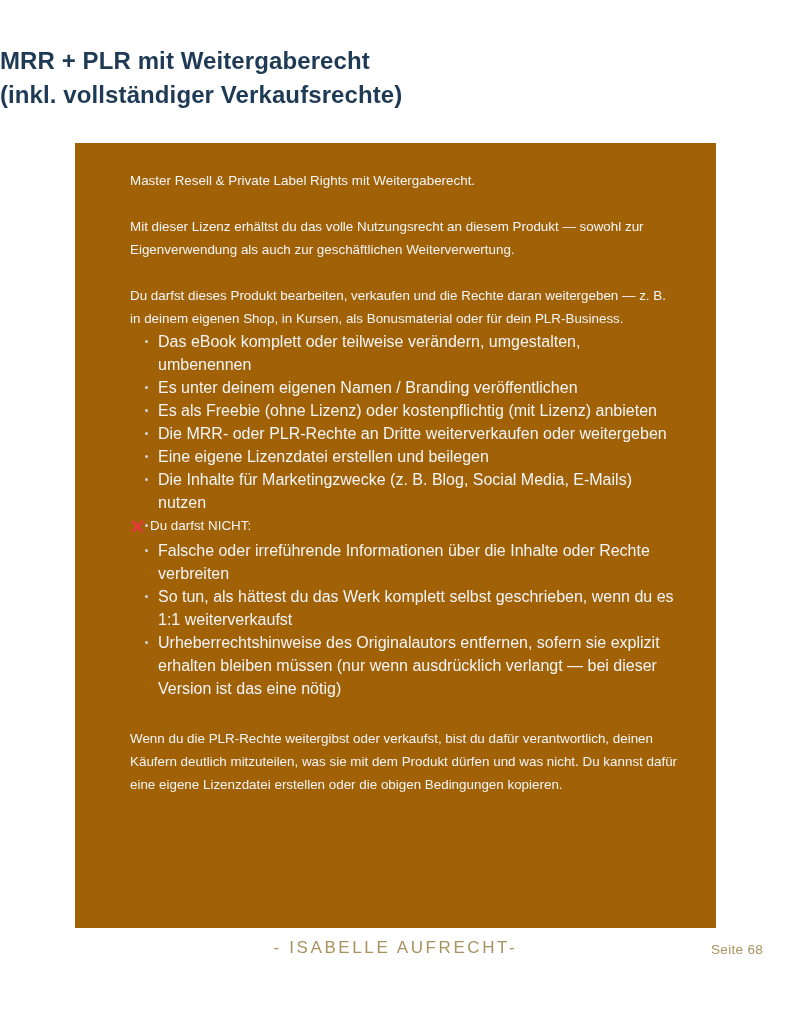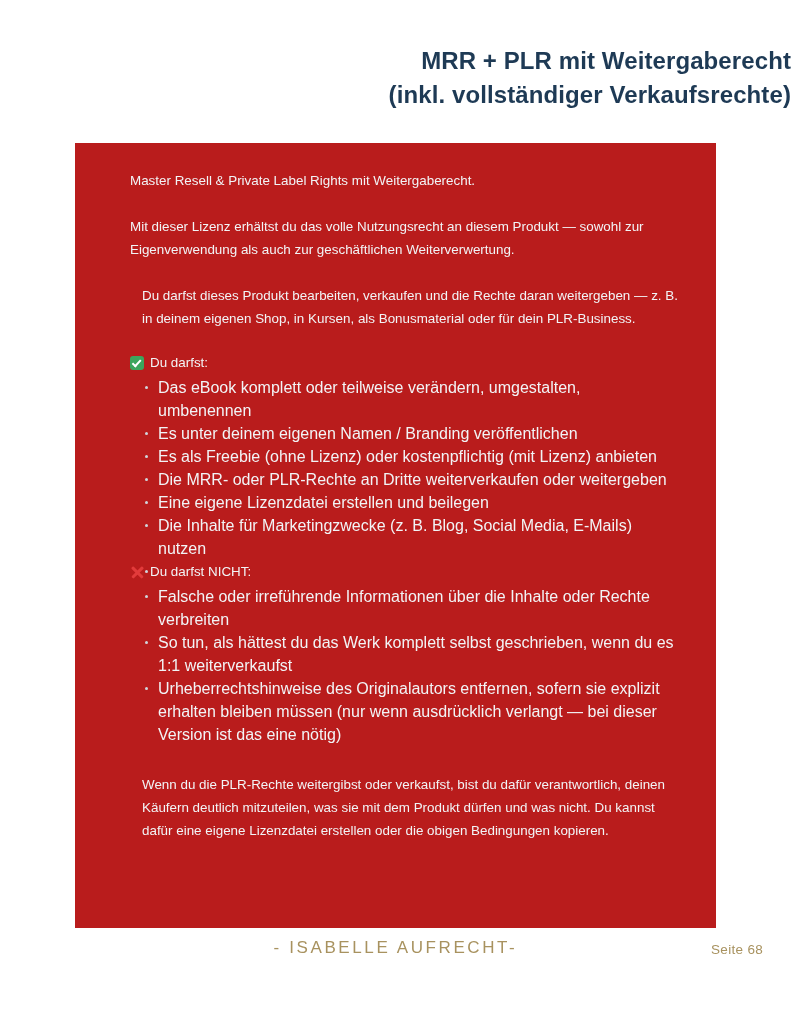--- a/index.html
+++ b/index.html
@@ -19,58 +19,57 @@
   .page {
     width: 791px;
     height: 1024px;
     position: relative;
     box-sizing: border-box;
   }
 
   
   .title-block {
     padding-top: 44px;
-    text-align: right;
+    text-align: left;
   }
   .title-line {
     color: #1e3a55;
     font-size: 24px;
     font-weight: bold;
     line-height: 34px;
     letter-spacing: 0.1px;
   }
 
   
   .panel {
     position: absolute;
     left: 75px;
     top: 143px;
     width: 641px;
     height: 785px;
-    background: #b91c1c;
+    background: #a16207;
     box-sizing: border-box;
     padding: 26px 38px 20px 55px;
     overflow: hidden;
   }
 
   .panel-inner {
     color: #f2f4f6;
     font-size: 13.4px;
     line-height: 23px;
   }
 
   p.para {
     margin: 0 0 23px 0;
     font-size: 13.4px;
     line-height: 23px;
     color: #f2f4f6;
   }
   p.para.tight {
     margin-bottom: 0;
-    margin-left: 12px;
   }
 
   .section-head {
     display: flex;
     align-items: center;
     gap: 6px;
     margin: 0 0 2px 0;
     font-size: 13.4px;
     line-height: 23px;
     color: #f2f4f6;
@@ -219,24 +218,20 @@
 
   <div class="panel">
     <div class="panel-inner">
 
       <p class="para">Master Resell &amp; Private Label Rights mit Weitergaberecht.</p>
 
       <p class="para">Mit dieser Lizenz erhältst du das volle Nutzungsrecht an diesem Produkt — sowohl zur Eigenverwendung als auch zur geschäftlichen Weiterverwertung.</p>
 
       <p class="para tight">Du darfst dieses Produkt bearbeiten, verkaufen und die Rechte daran weitergeben — z. B. in deinem eigenen Shop, in Kursen, als Bonusmaterial oder für dein PLR-Business.</p>
 
-      <div class="section-head spaced">
-        <span class="icon-check"></span>
-        <span>Du darfst:</span>
-      </div>
 
       <ul class="bullets">
         <li>Das eBook komplett oder teilweise verändern, umgestalten, umbenennen</li>
         <li>Es unter deinem eigenen Namen / Branding veröffentlichen</li>
         <li>Es als Freebie (ohne Lizenz) oder kostenpflichtig (mit Lizenz) anbieten</li>
         <li>Die MRR- oder PLR-Rechte an Dritte weiterverkaufen oder weitergeben</li>
         <li>Eine eigene Lizenzdatei erstellen und beilegen</li>
         <li>Die Inhalte für Marketingzwecke (z. B. Blog, Social Media, E-Mails) nutzen</li>
         <li></li>
       </ul>

